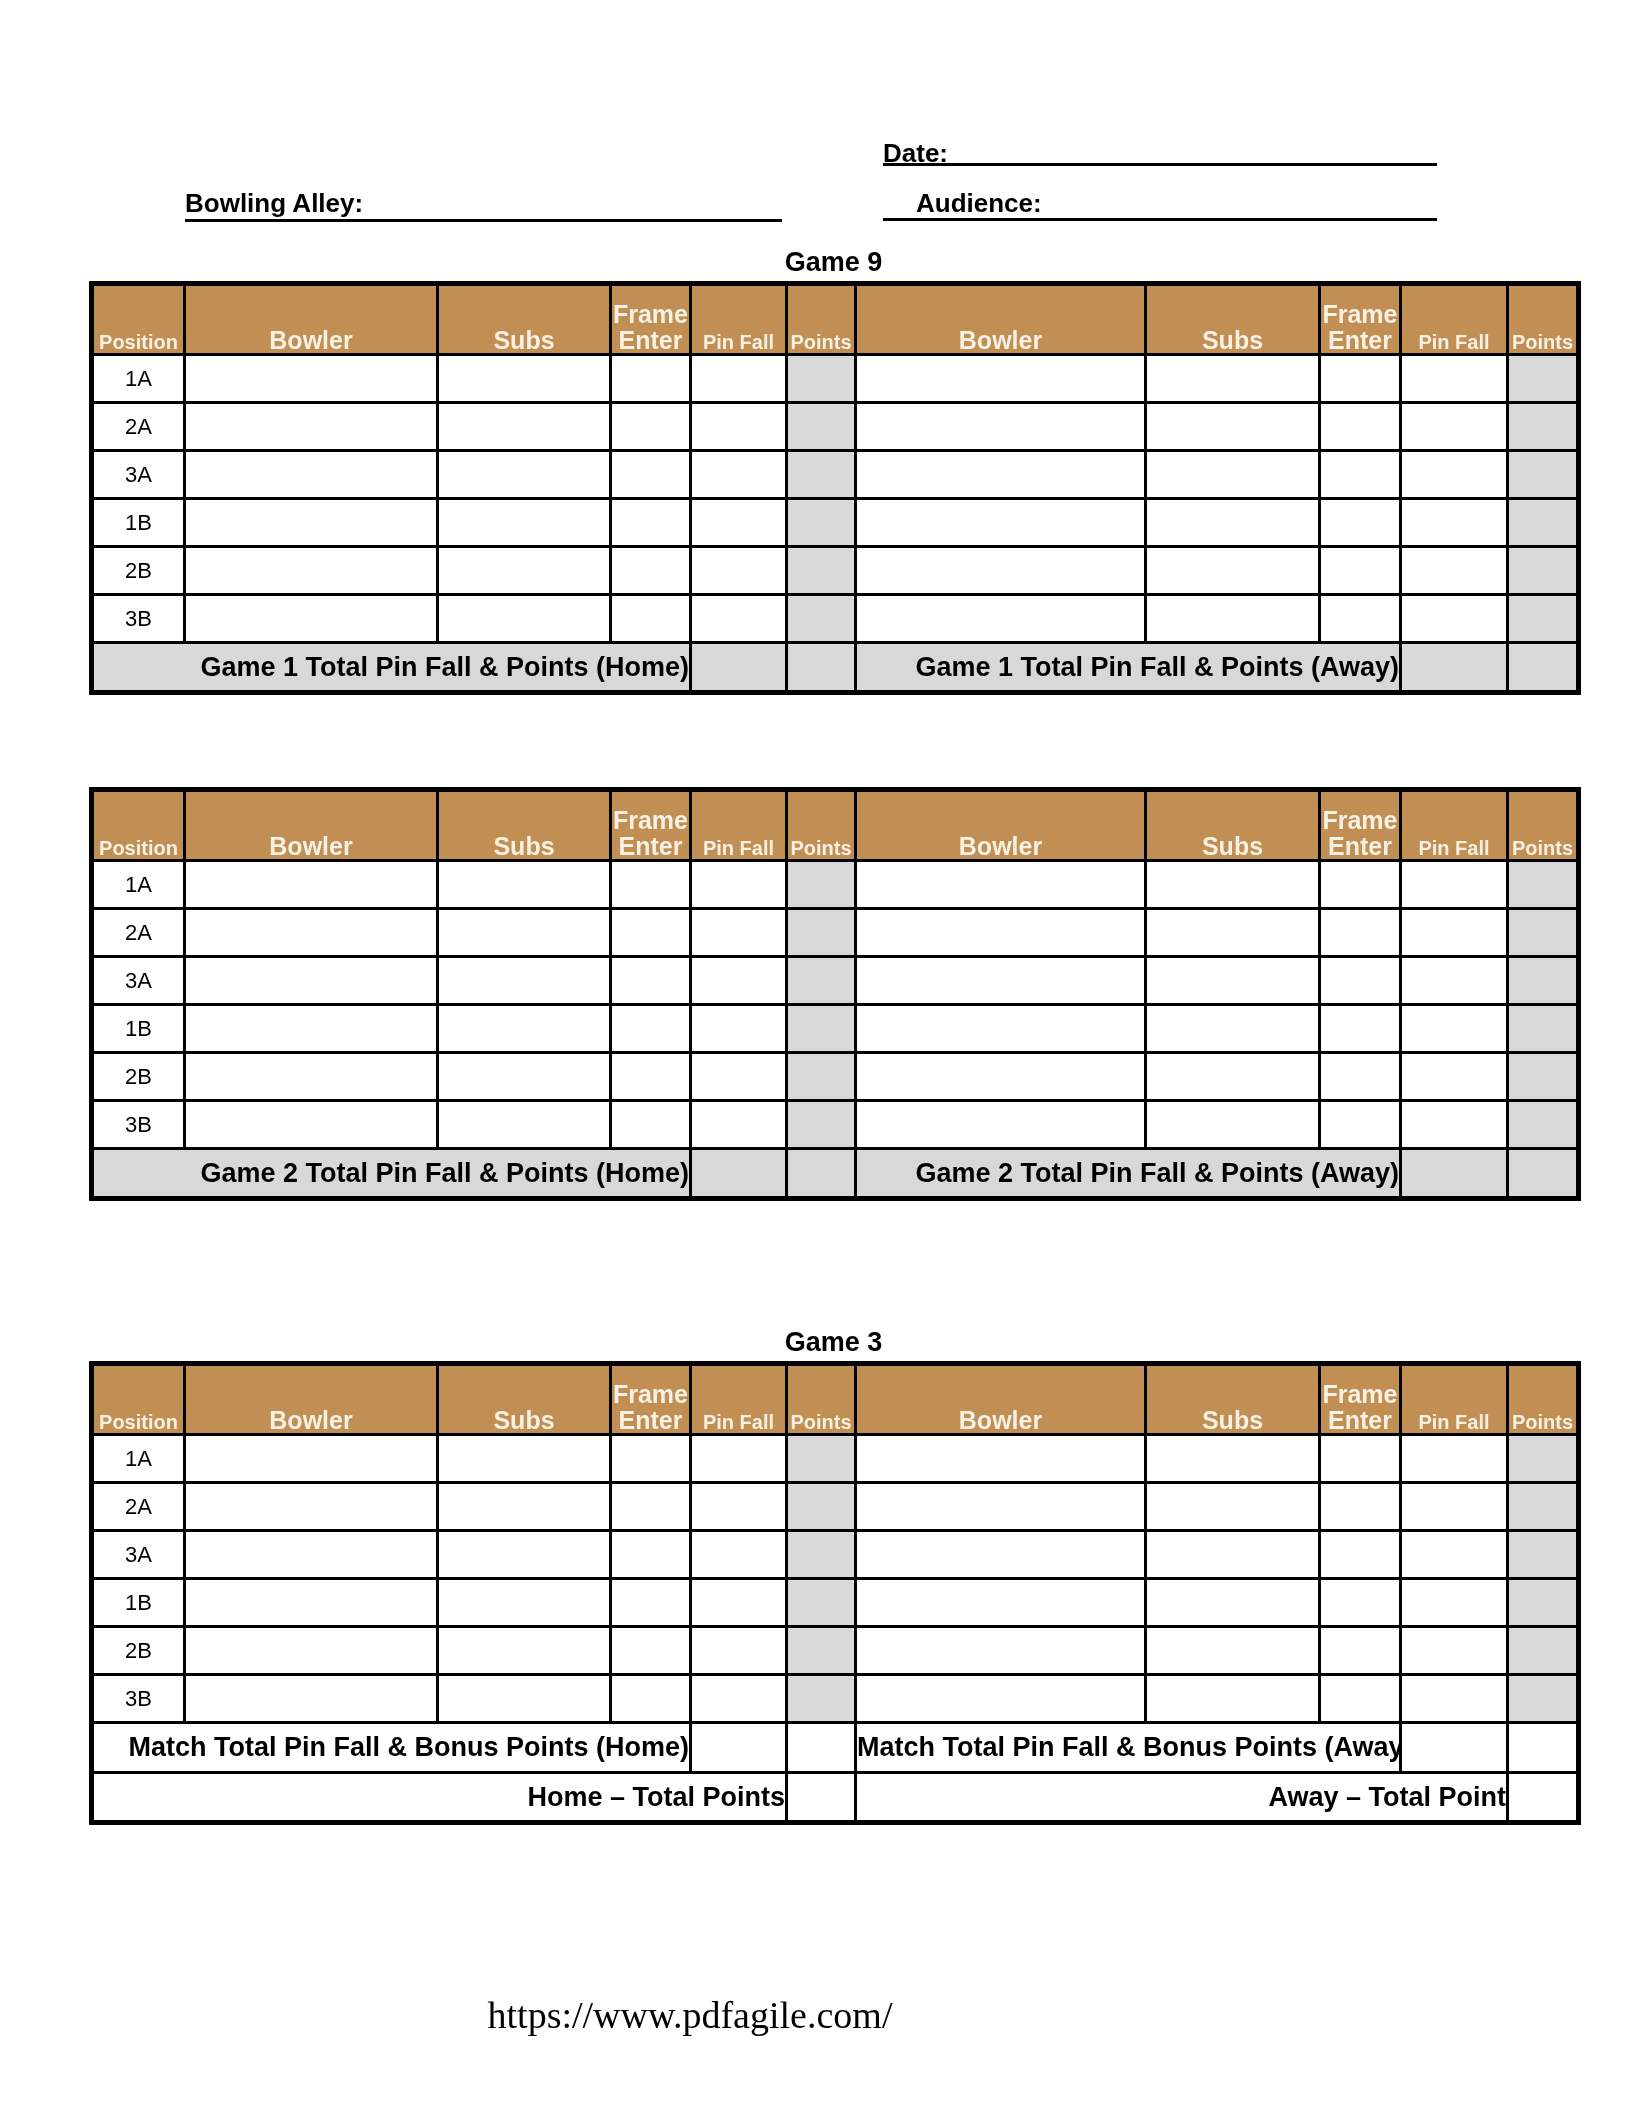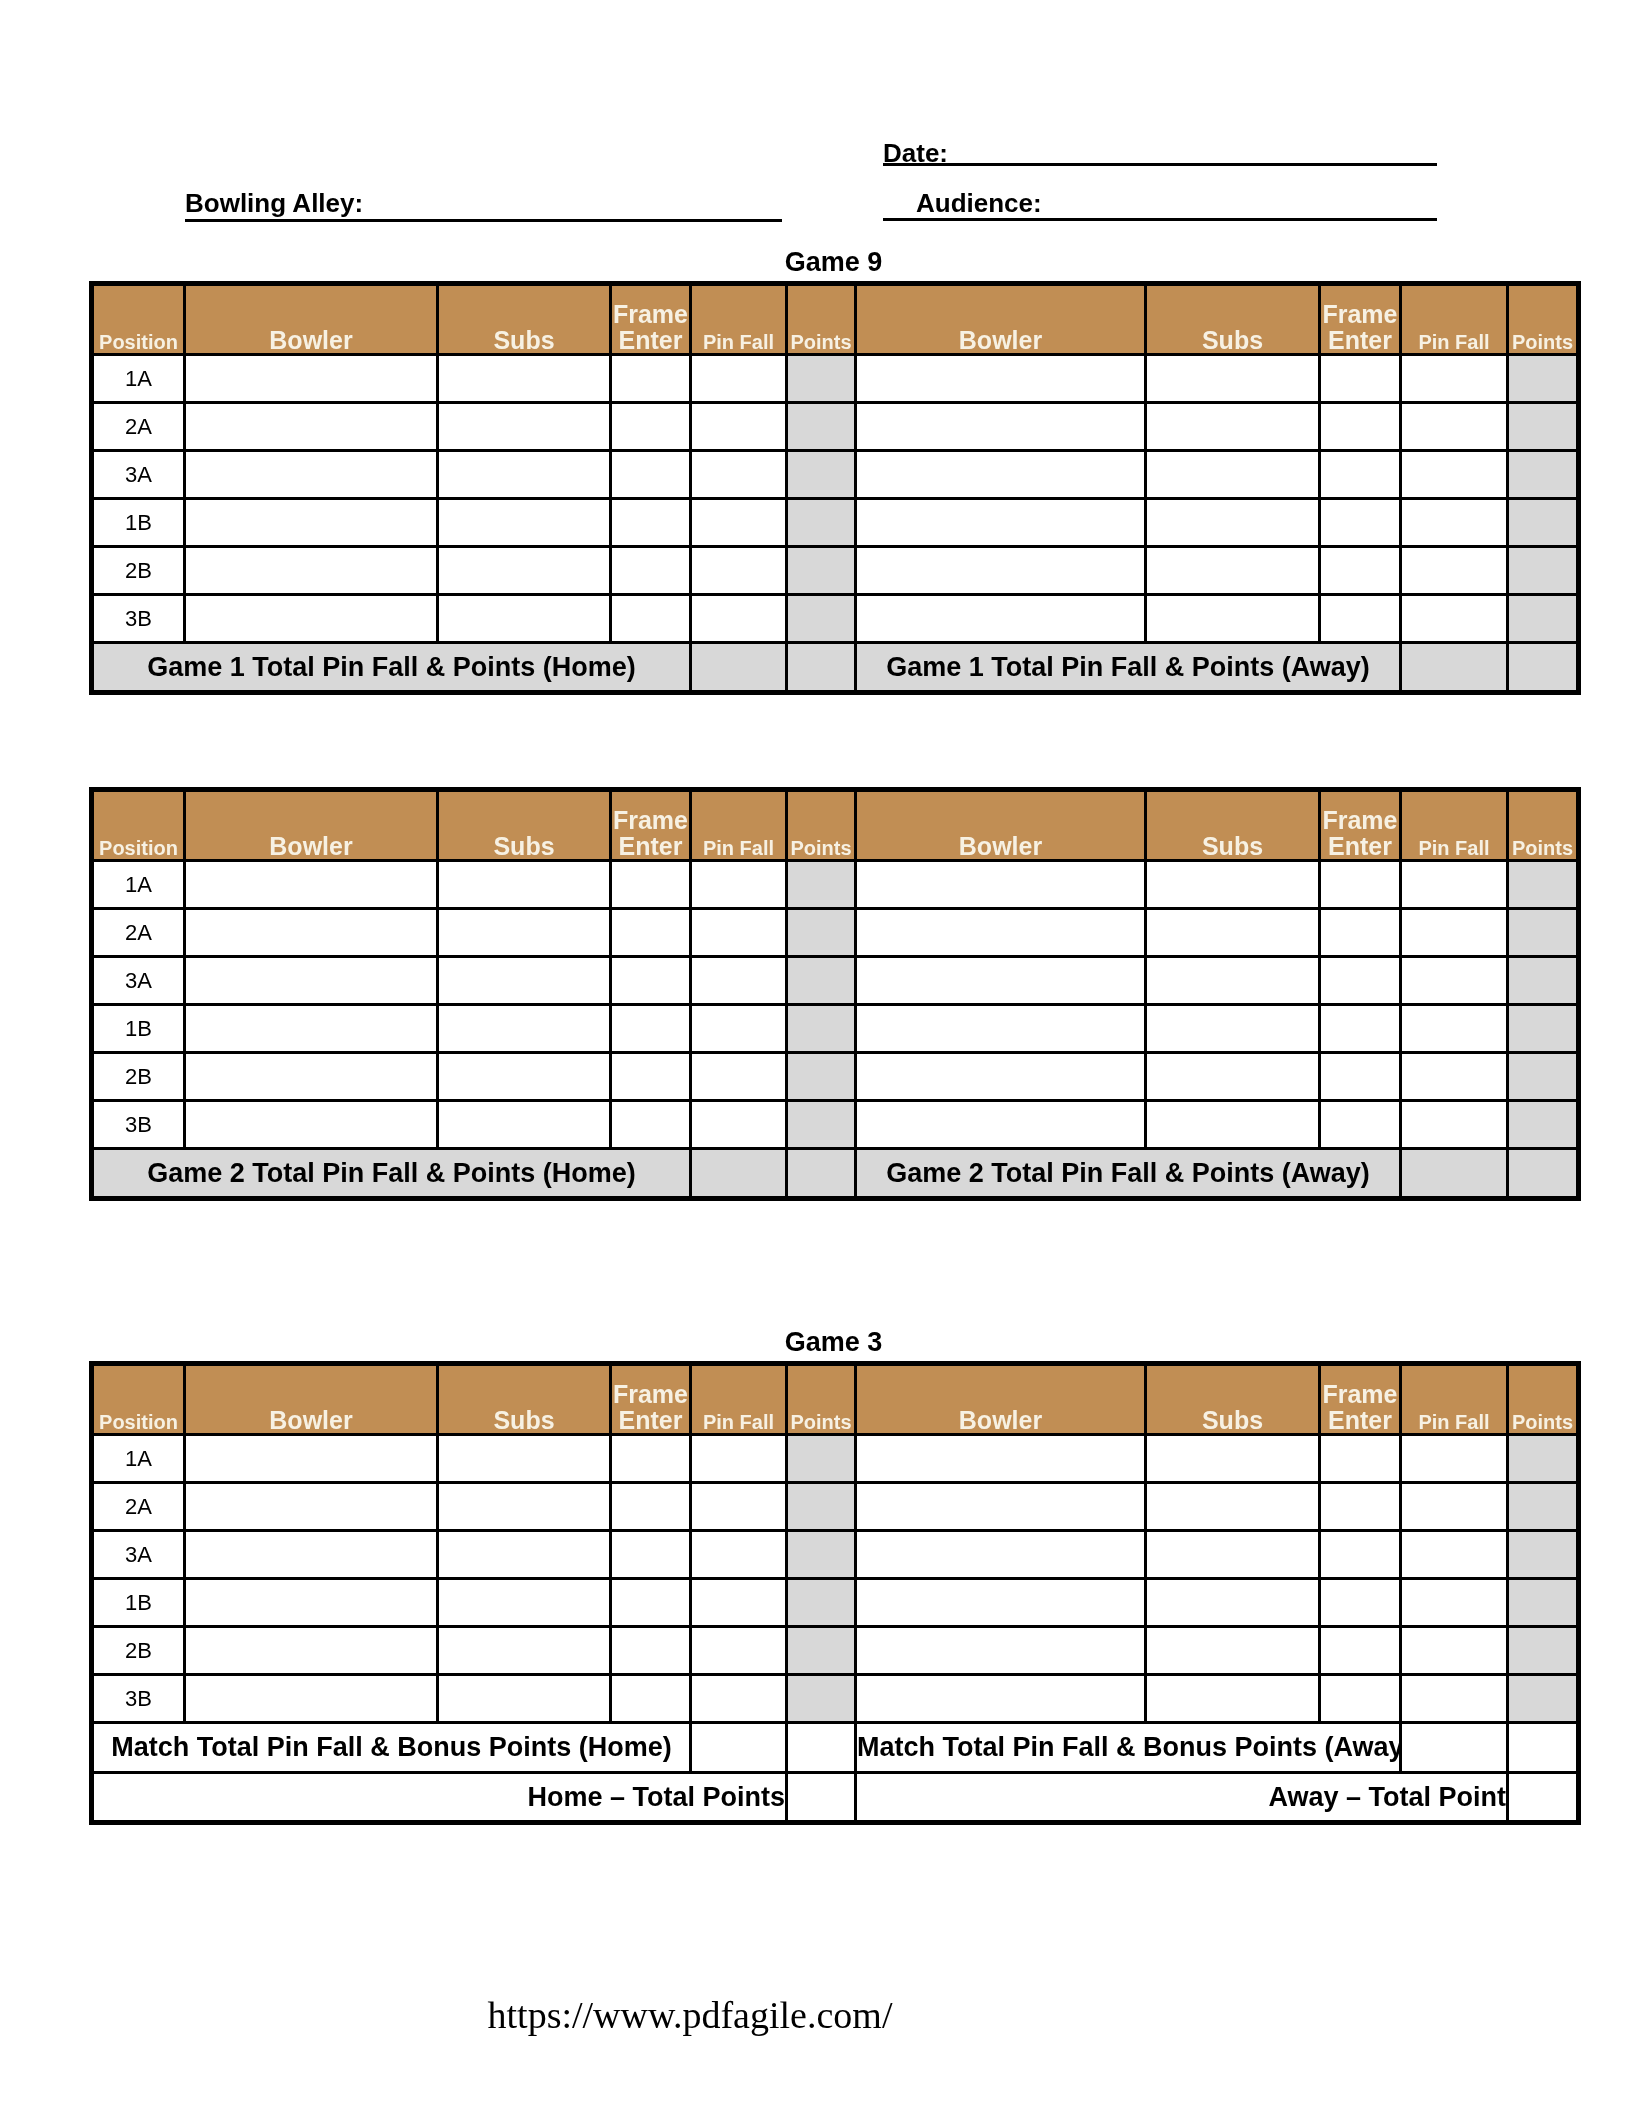--- a/index.html
+++ b/index.html
@@ -48,21 +48,21 @@
   th.th-lg { font-size:25px; }
   th.th-sm { font-size:20px; }
   tr.data-row { height:48px; }
   td.pos { text-align:center; font-size:22px; vertical-align:middle; }
   td.entry { background:#ffffff; }
   td.shade { background:var(--shade-bg); }
   tr.total-row td { background:var(--shade-bg); height:50px; }
   tr.match-row td { background:#ffffff; height:50px; }
   tr.final-row td { background:#ffffff; height:50px; }
   td.lbl-left {
-    font-weight:bold; font-size:27px; text-align:center;
+    font-weight:bold; font-size:27px; text-align:right;
     vertical-align:middle; padding:0 0 0 3px; white-space:nowrap;
   }
   td.lbl-right {
     font-weight:bold; font-size:27px; text-align:right;
     vertical-align:middle; padding:0 10px 0 0; white-space:nowrap;
   }
   
   .footer-url {
     position:absolute; left:0; top:1993px; width:1380px;
     text-align:center; font-family:"Liberation Serif", serif; font-size:38px;

